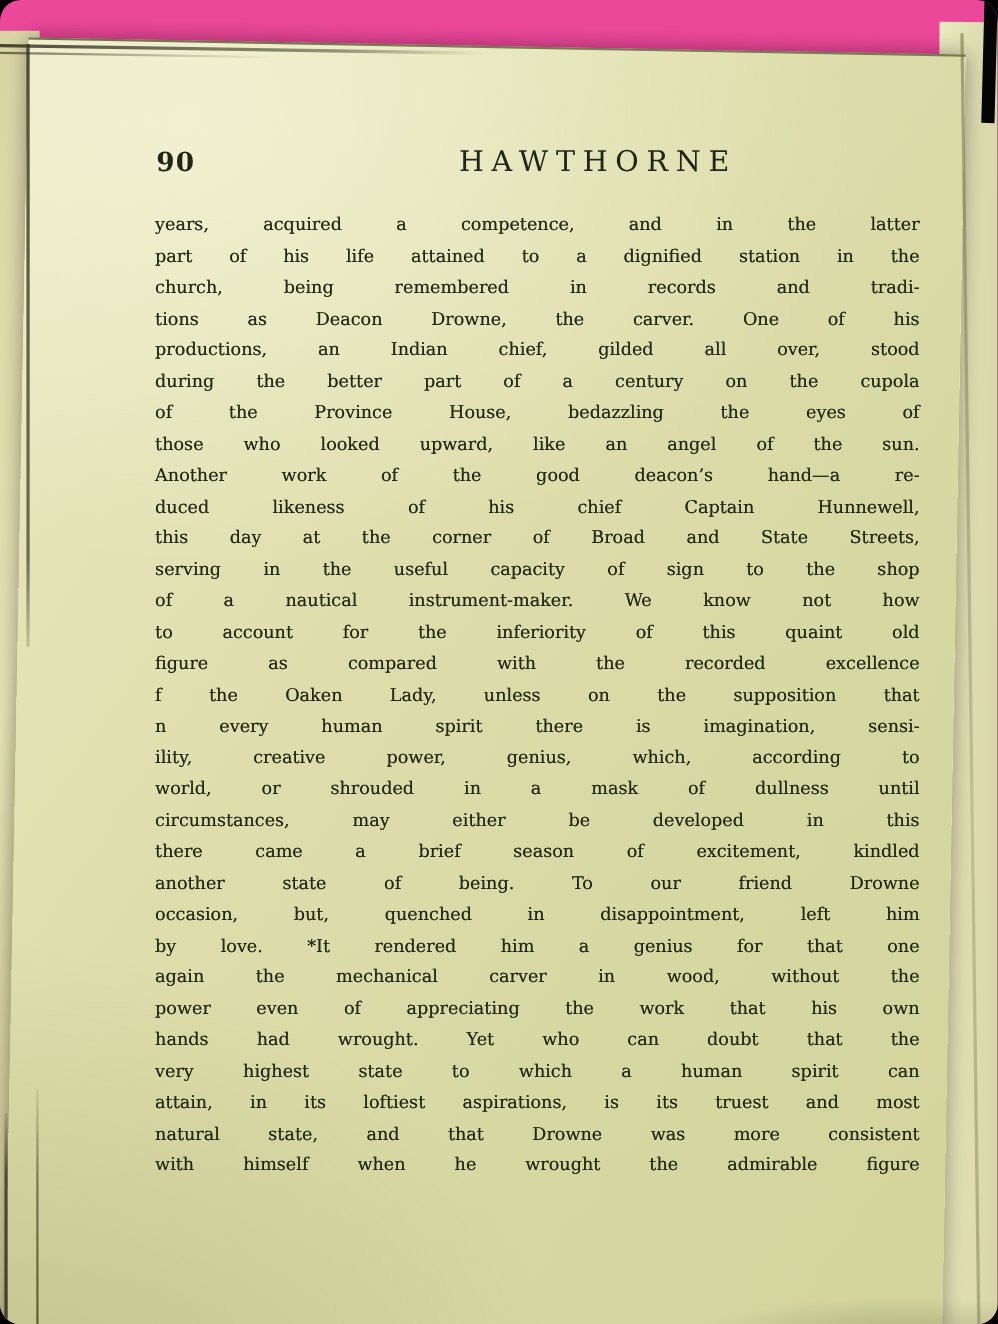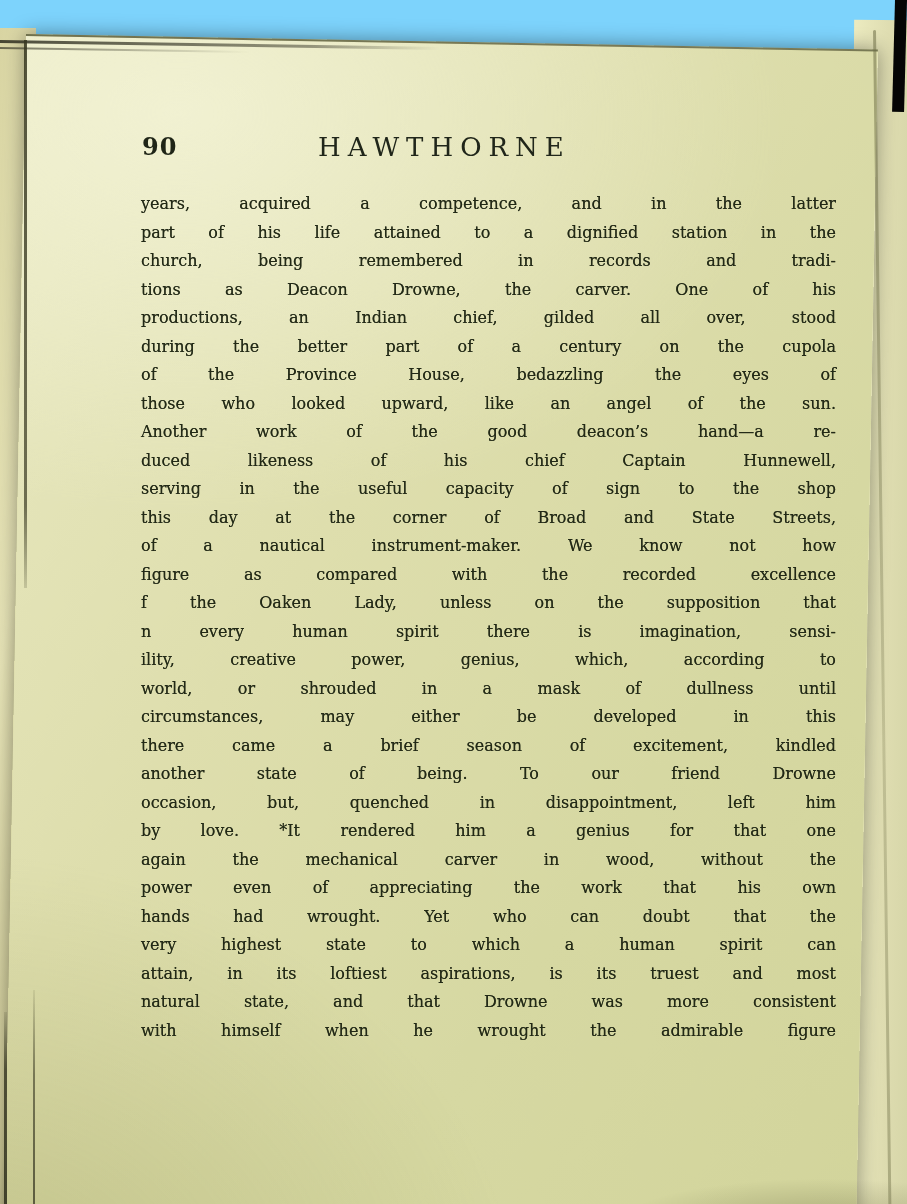--- a/index.html
+++ b/index.html
@@ -1,19 +1,20 @@
 <!DOCTYPE html>
 <html><head>
 <meta charset="utf-8">
 <style>
   html, body { margin:0; padding:0; background:#000; }
   .photo {
     position:relative; width:907px; height:1204px;
-    background:#7dd3fc; overflow:hidden;
+    background:#ec4899; overflow:hidden;
     font-family:"DejaVu Serif", "Liberation Serif", serif;
+    border-radius:19px;
   }
   
   .stack-left {
     position:absolute; left:0; top:28px; width:36px; height:1176px; z-index:1;
     background:linear-gradient(98deg,#d8d4a2 0%,#e8e5b8 45%,#cfcb98 80%,#86845e 100%);
   }
   
   .book-page {
     position:absolute; left:26px; top:34px; width:852px; height:1230px; z-index:2;
     transform:rotate(1.05deg); transform-origin:0 0;
@@ -64,21 +65,21 @@
     position:absolute; right:0; bottom:0; width:280px; height:60px; z-index:3;
     background:radial-gradient(120% 120% at 70% 130%, rgba(95,95,58,0.35), rgba(95,95,58,0) 60%);
   }
   
   .content { position:absolute; inset:0; z-index:6; color:#212818; }
   .pagenum {
     position:absolute; left:142px; top:132px;
     font-size:24px; font-weight:bold; letter-spacing:1px; color:#1f2517;
   }
   .running-header {
-    position:absolute; left:318px; top:132px; width:352px; text-align:left;
+    position:absolute; left:318px; top:132px; width:352px; text-align:right;
     font-size:26px; letter-spacing:7px; color:#20261a;
   }
   .bodytext { position:absolute; left:141px; top:190px; width:695px; }
   .line {
     height:28.5px; line-height:28.5px; font-size:16px;
     text-align:justify; text-align-last:justify;
     color:#222916; text-shadow:0 0 0.5px rgba(32,38,22,0.7);
   }
 </style>
 </head>
@@ -104,23 +105,24 @@
       <div class="line">years, acquired a competence, and in the latter</div>
       <div class="line">part of his life attained to a dignified station in the</div>
       <div class="line">church, being remembered in records and tradi-</div>
       <div class="line">tions as Deacon Drowne, the carver. One of his</div>
       <div class="line">productions, an Indian chief, gilded all over, stood</div>
       <div class="line">during the better part of a century on the cupola</div>
       <div class="line">of the Province House, bedazzling the eyes of</div>
       <div class="line">those who looked upward, like an angel of the sun.</div>
       <div class="line">Another work of the good deacon’s hand—a re-</div>
       <div class="line">duced likeness of his chief Captain Hunnewell,</div>
+      <div class="line">this day at the corner of Broad and State Streets,</div>
       <div class="line">serving in the useful capacity of sign to the shop</div>
-      <div class="line">this day at the corner of Broad and State Streets,</div>
       <div class="line">of a nautical instrument-maker. We know not how</div>
+      <div class="line">to account for the inferiority of this quaint old</div>
       <div class="line">figure as compared with the recorded excellence</div>
       <div class="line">f the Oaken Lady, unless on the supposition that</div>
       <div class="line">n every human spirit there is imagination, sensi-</div>
       <div class="line">ility, creative power, genius, which, according to</div>
       <div class="line">world, or shrouded in a mask of dullness until</div>
       <div class="line">circumstances, may either be developed in this</div>
       <div class="line">there came a brief season of excitement, kindled</div>
       <div class="line">another state of being. To our friend Drowne</div>
       <div class="line">occasion, but, quenched in disappointment, left him</div>
       <div class="line">by love. *It rendered him a genius for that one</div>

